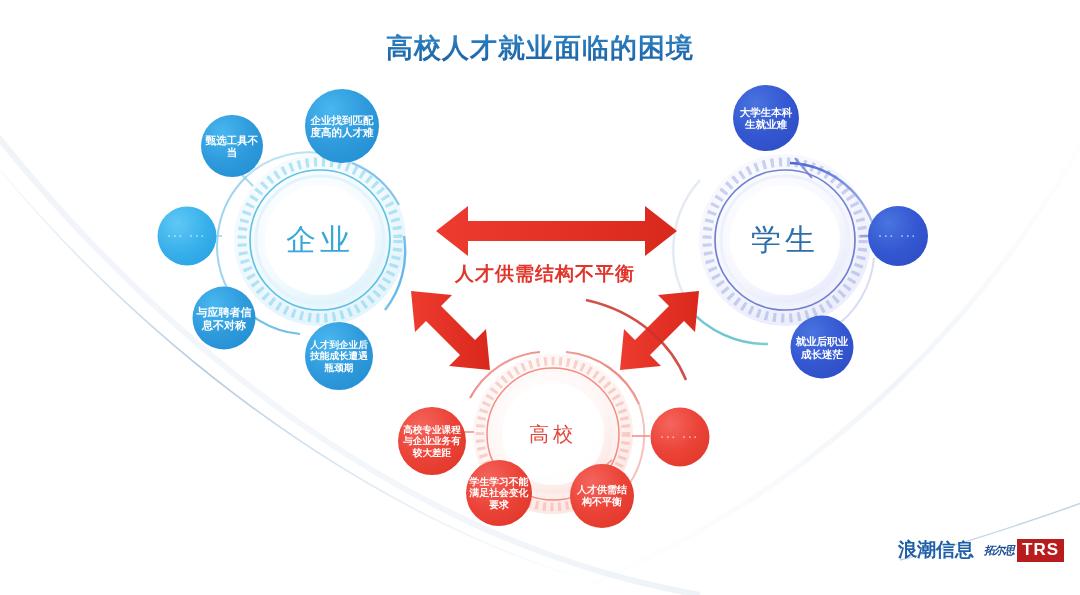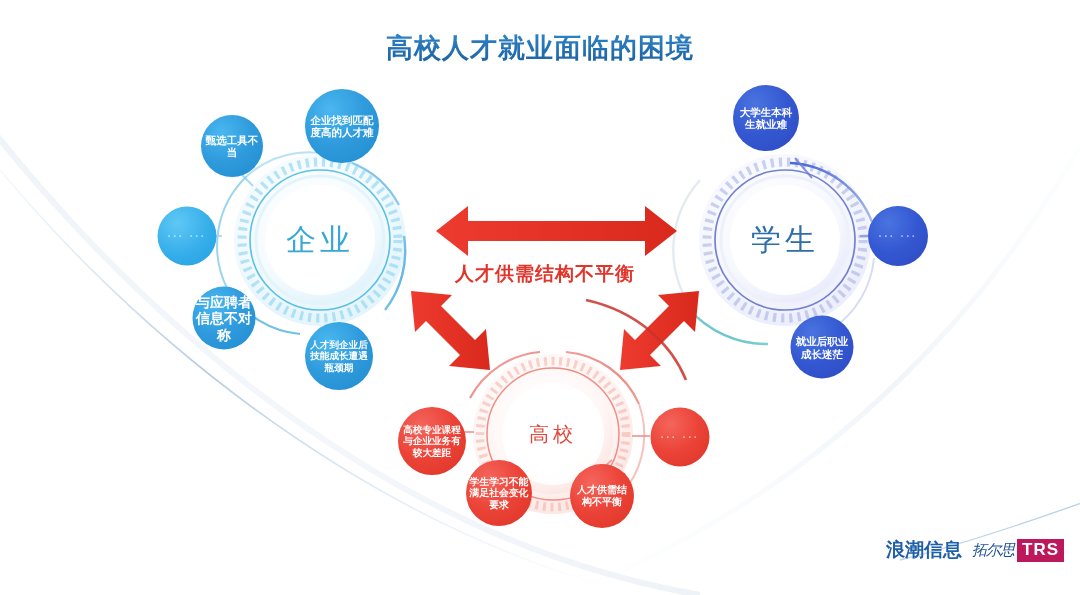--- a/index.html
+++ b/index.html
@@ -121,29 +121,29 @@
     color: #1f5fa8;
     letter-spacing: 0px;
     font-family: "DejaVu Sans", sans-serif;
   }
   #logo-trs {
     display: flex;
     align-items: center;
     gap: 3px;
   }
   #logo-trs-cn {
-    font-size: 15px;
-    font-weight: normal;
+    font-size: 11px;
+    font-weight: bold;
     color: #1b4f93;
     font-style: italic;
     letter-spacing: -1px;
     font-family: "DejaVu Sans", sans-serif;
   }
   #logo-trs-en {
-    background: #be185d;
+    background: #b91c1c;
     color: #ffffff;
     font-size: 17px;
     font-weight: bold;
     letter-spacing: 1px;
     padding: 1px 5px 2px 5px;
     font-family: "Liberation Sans", sans-serif;
   }
 </style>
 </head>
 <body>
@@ -326,21 +326,21 @@
   </div>
 
   <div class="bubble b-blue" style="left:232px; top:146px; width:62px; height:62px; font-size:10.5px;">
     <span>甄选工具不当</span>
   </div>
 
   <div class="bubble b-cyan" style="left:187px; top:236px; width:59px; height:59px;">
     <span class="dots">···  ···</span>
   </div>
 
-  <div class="bubble b-blue" style="left:224px; top:318px; width:63px; height:63px; font-size:14px;">
+  <div class="bubble b-blue" style="left:224px; top:318px; width:63px; height:63px; font-size:11px;">
     <span>与应聘者信息不对称</span>
   </div>
 
   <div class="bubble b-blue" style="left:339px; top:356px; width:68px; height:68px; font-size:9.6px;">
     <span>人才到企业后技能成长遭遇瓶颈期</span>
   </div>
 
   <div class="bubble b-blue-d" style="left:766px; top:118px; width:66px; height:66px; font-size:10.5px;">
     <span>大学生本科生就业难</span>
   </div>

